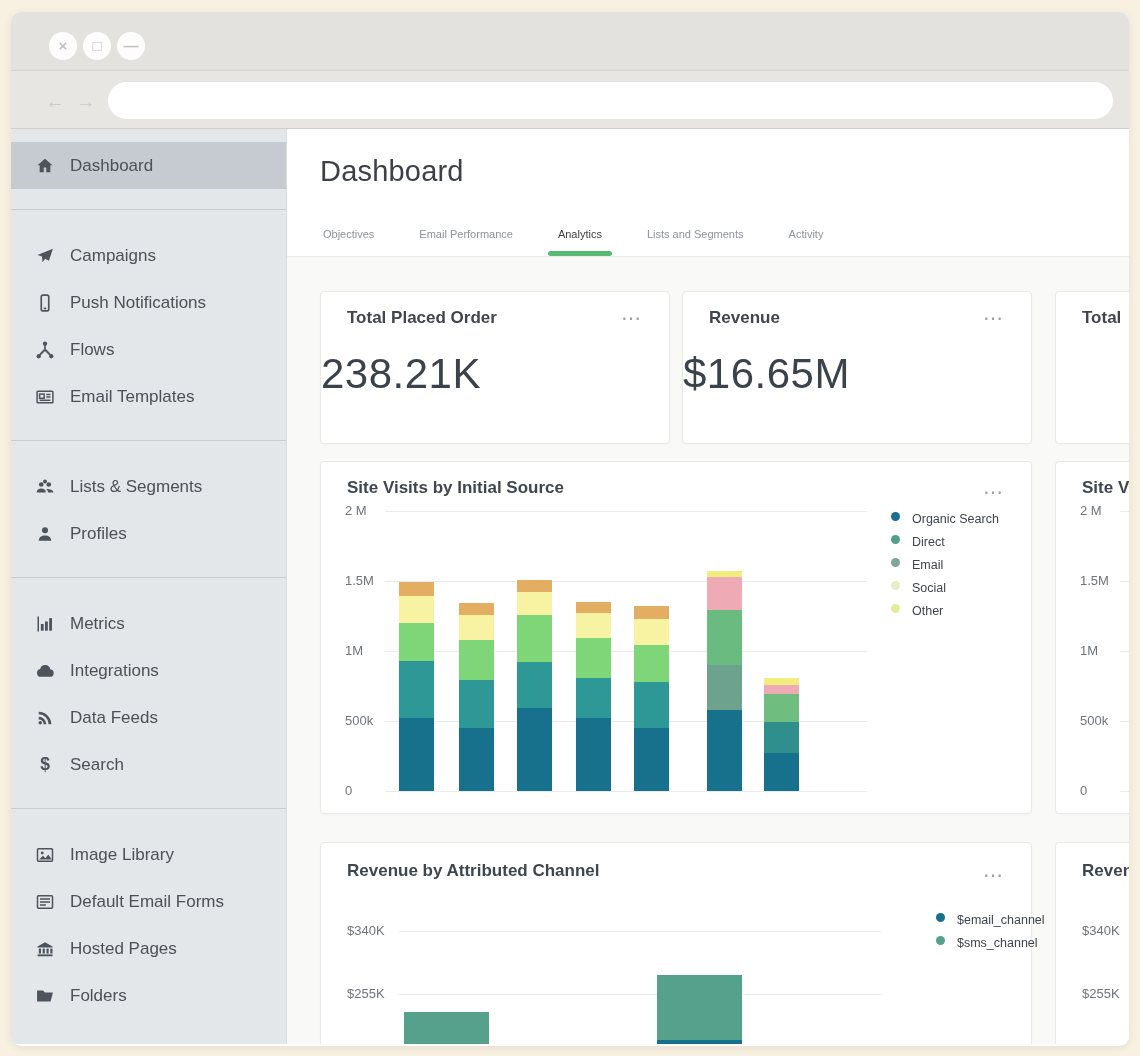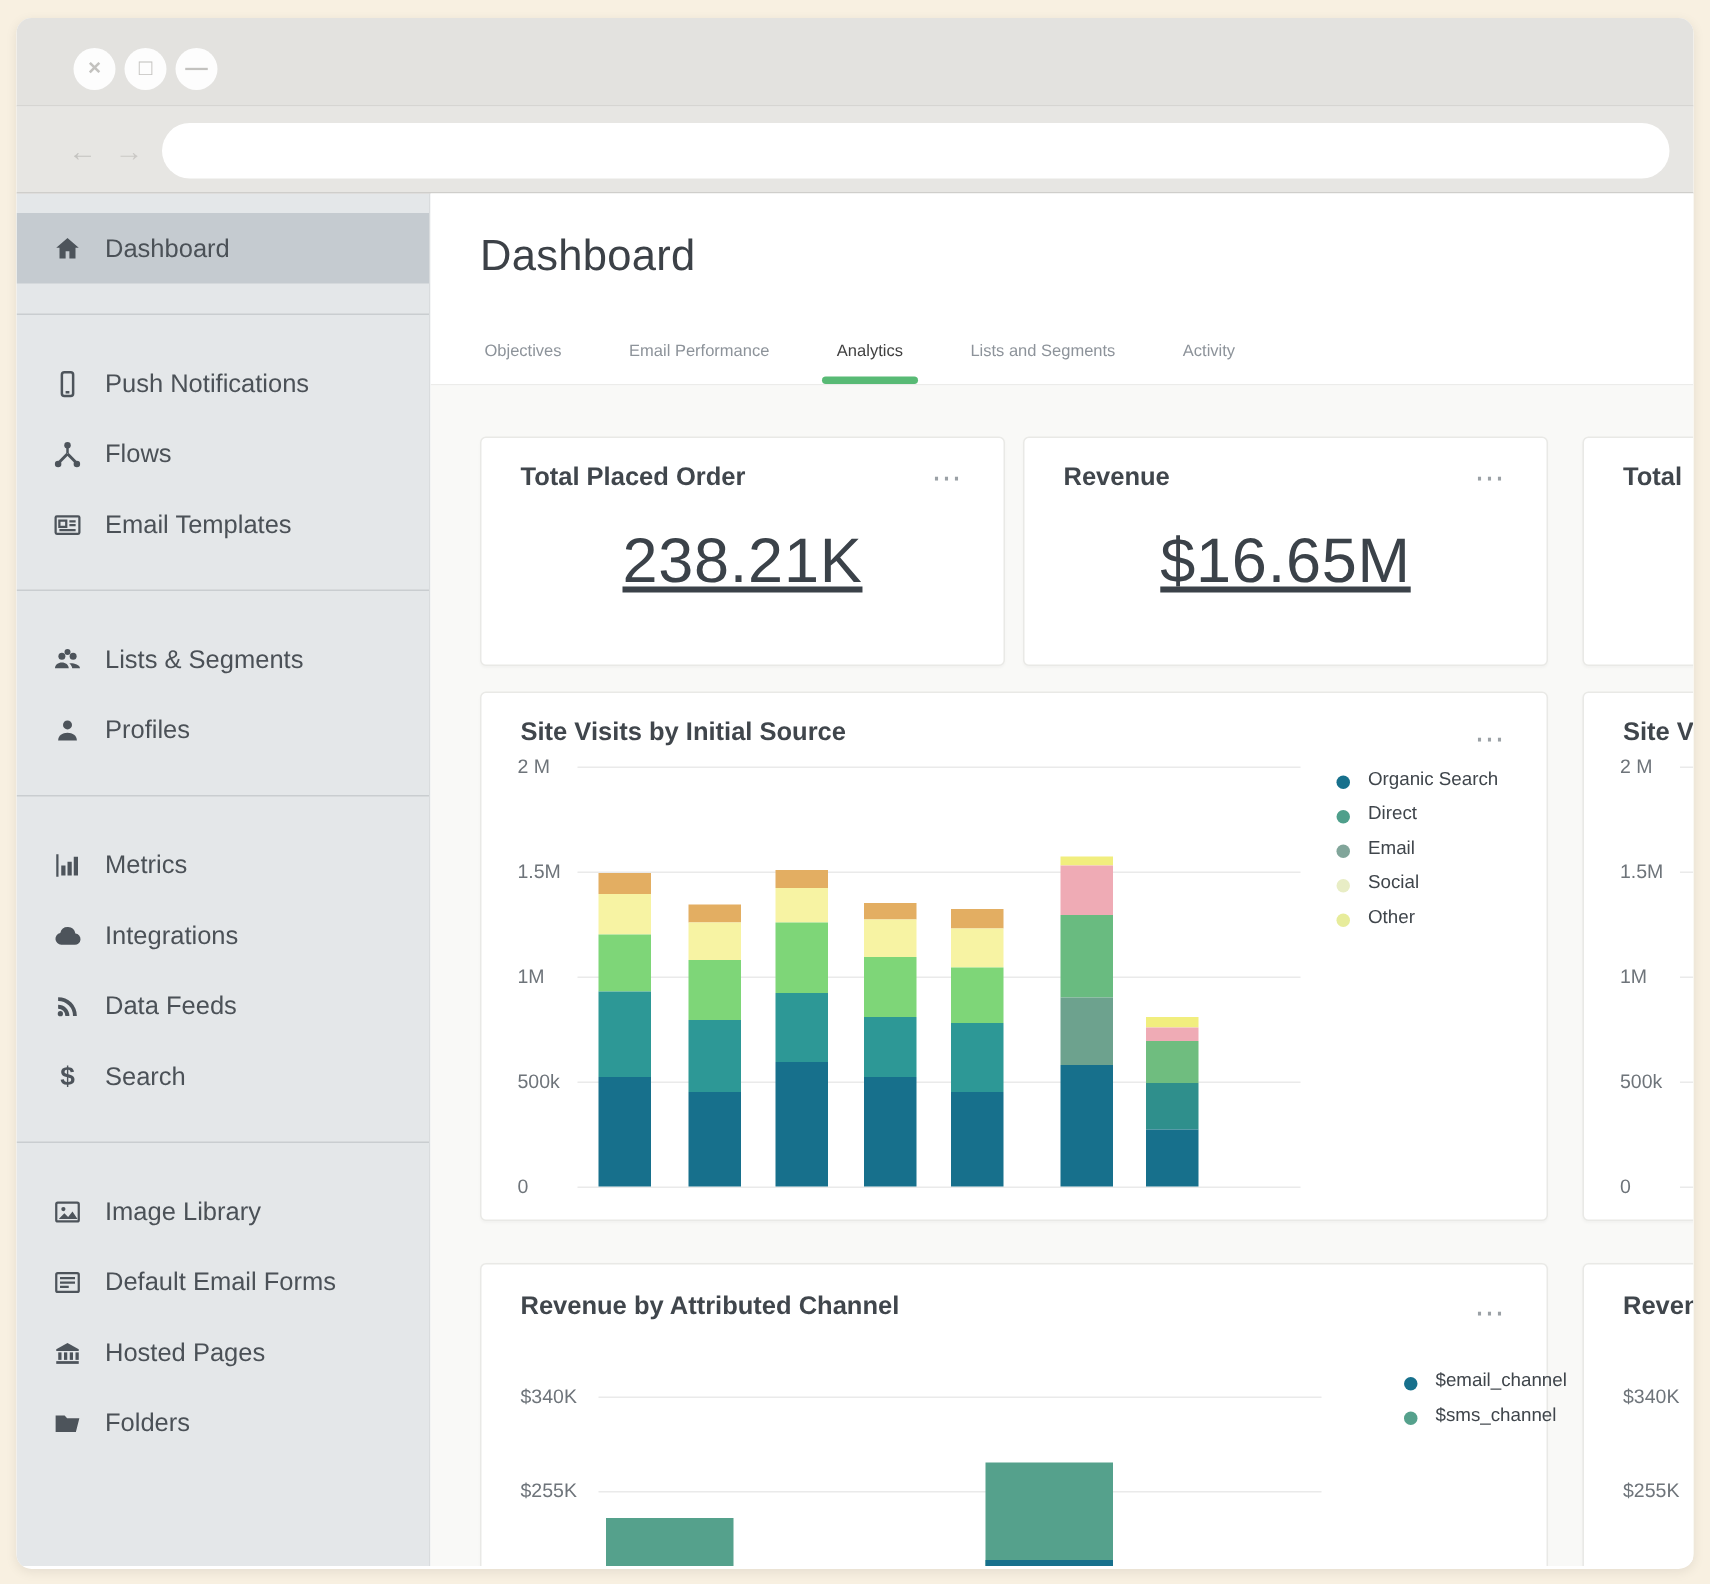--- a/index.html
+++ b/index.html
@@ -65,28 +65,28 @@
     background:var(--accent); border-radius:3px;
   }
   
   .content{ position:relative; height:787px; background:#f9f9f7; overflow:hidden; }
   .card{
     position:absolute; background:#ffffff; border:1px solid #e9e9e6; border-radius:4px;
     box-shadow:0 1px 2px rgba(0,0,0,.03);
   }
   .card-title{ position:absolute; left:26px; top:16px; font-size:17px; font-weight:600; color:#40464c; white-space:nowrap; }
   .dots{ position:absolute; right:26px; top:14px; color:#9ba1a6; font-size:20px; letter-spacing:2px; cursor:pointer; }
-  .stat-value{ position:absolute; left:0; right:0; top:58px; text-align:center; font-size:42px; font-weight:300; color:#3b4249; letter-spacing:.5px;text-decoration:underline; }
+  .stat-value{ position:absolute; left:0; right:0; top:58px; text-align:left; font-size:42px; font-weight:300; color:#3b4249; letter-spacing:.5px; }
   .gtick{ position:absolute; font-size:13px; color:#6e747a; white-space:nowrap; }
   .gridline{ position:absolute; height:1px; background:#eaeaea; }
   .plot{ position:absolute; }
   .bar{ position:absolute; bottom:0; display:flex; flex-direction:column-reverse; }
   .seg{ width:100%; }
   .legend{ position:absolute; }
-  .legend-item{ display:flex; align-items:flex-end; margin-bottom:9px; cursor:pointer; }
+  .legend-item{ display:flex; align-items:flex-start; margin-bottom:9px; cursor:pointer; }
   .legend-dot{ width:9px; height:9px; border-radius:50%; margin-right:12px; flex:none; }
   .legend-label{ font-size:12.5px; color:#3f454b; white-space:nowrap; }
   .rbar{ position:absolute; }
 </style>
 </head>
 <body>
 
 <div class="window">
   <div class="titlebar">
     <button class="win-btn" style="left:38px">×</button>
@@ -103,20 +103,28 @@
     <nav class="sidebar">
         <div class="side-item active">
           <span class="side-icon">
             <svg viewBox="0 0 24 24" width="20" height="20" fill="currentColor">
               <path d="M12 3.2 21 11h-2.6v8.6h-4.9v-5.8h-3v5.8H5.6V11H3z"></path>
             </svg>
           </span>
           <span class="side-label">Dashboard</span>
         </div>
         <div class="side-divider"></div>
+        <div class="side-item">
+          <span class="side-icon">
+            <svg viewBox="0 0 24 24" width="20" height="20" fill="currentColor">
+              <path d="M21.5 3.3 3 10.8l5.3 1.9.8 6.9 3-4.2 4.6 2.4z"></path>
+            </svg>
+          </span>
+          <span class="side-label">Campaigns</span>
+        </div>
         <div class="side-item">
           <span class="side-icon">
             <svg viewBox="0 0 24 24" width="20" height="20" fill="none" stroke="currentColor" stroke-width="2">
               <rect x="7.5" y="2.5" width="9" height="19" rx="2"></rect>
               <path d="M10.5 18.5h3"></path>
             </svg>
           </span>
           <span class="side-label">Push Notifications</span>
         </div>
         <div class="side-item">

